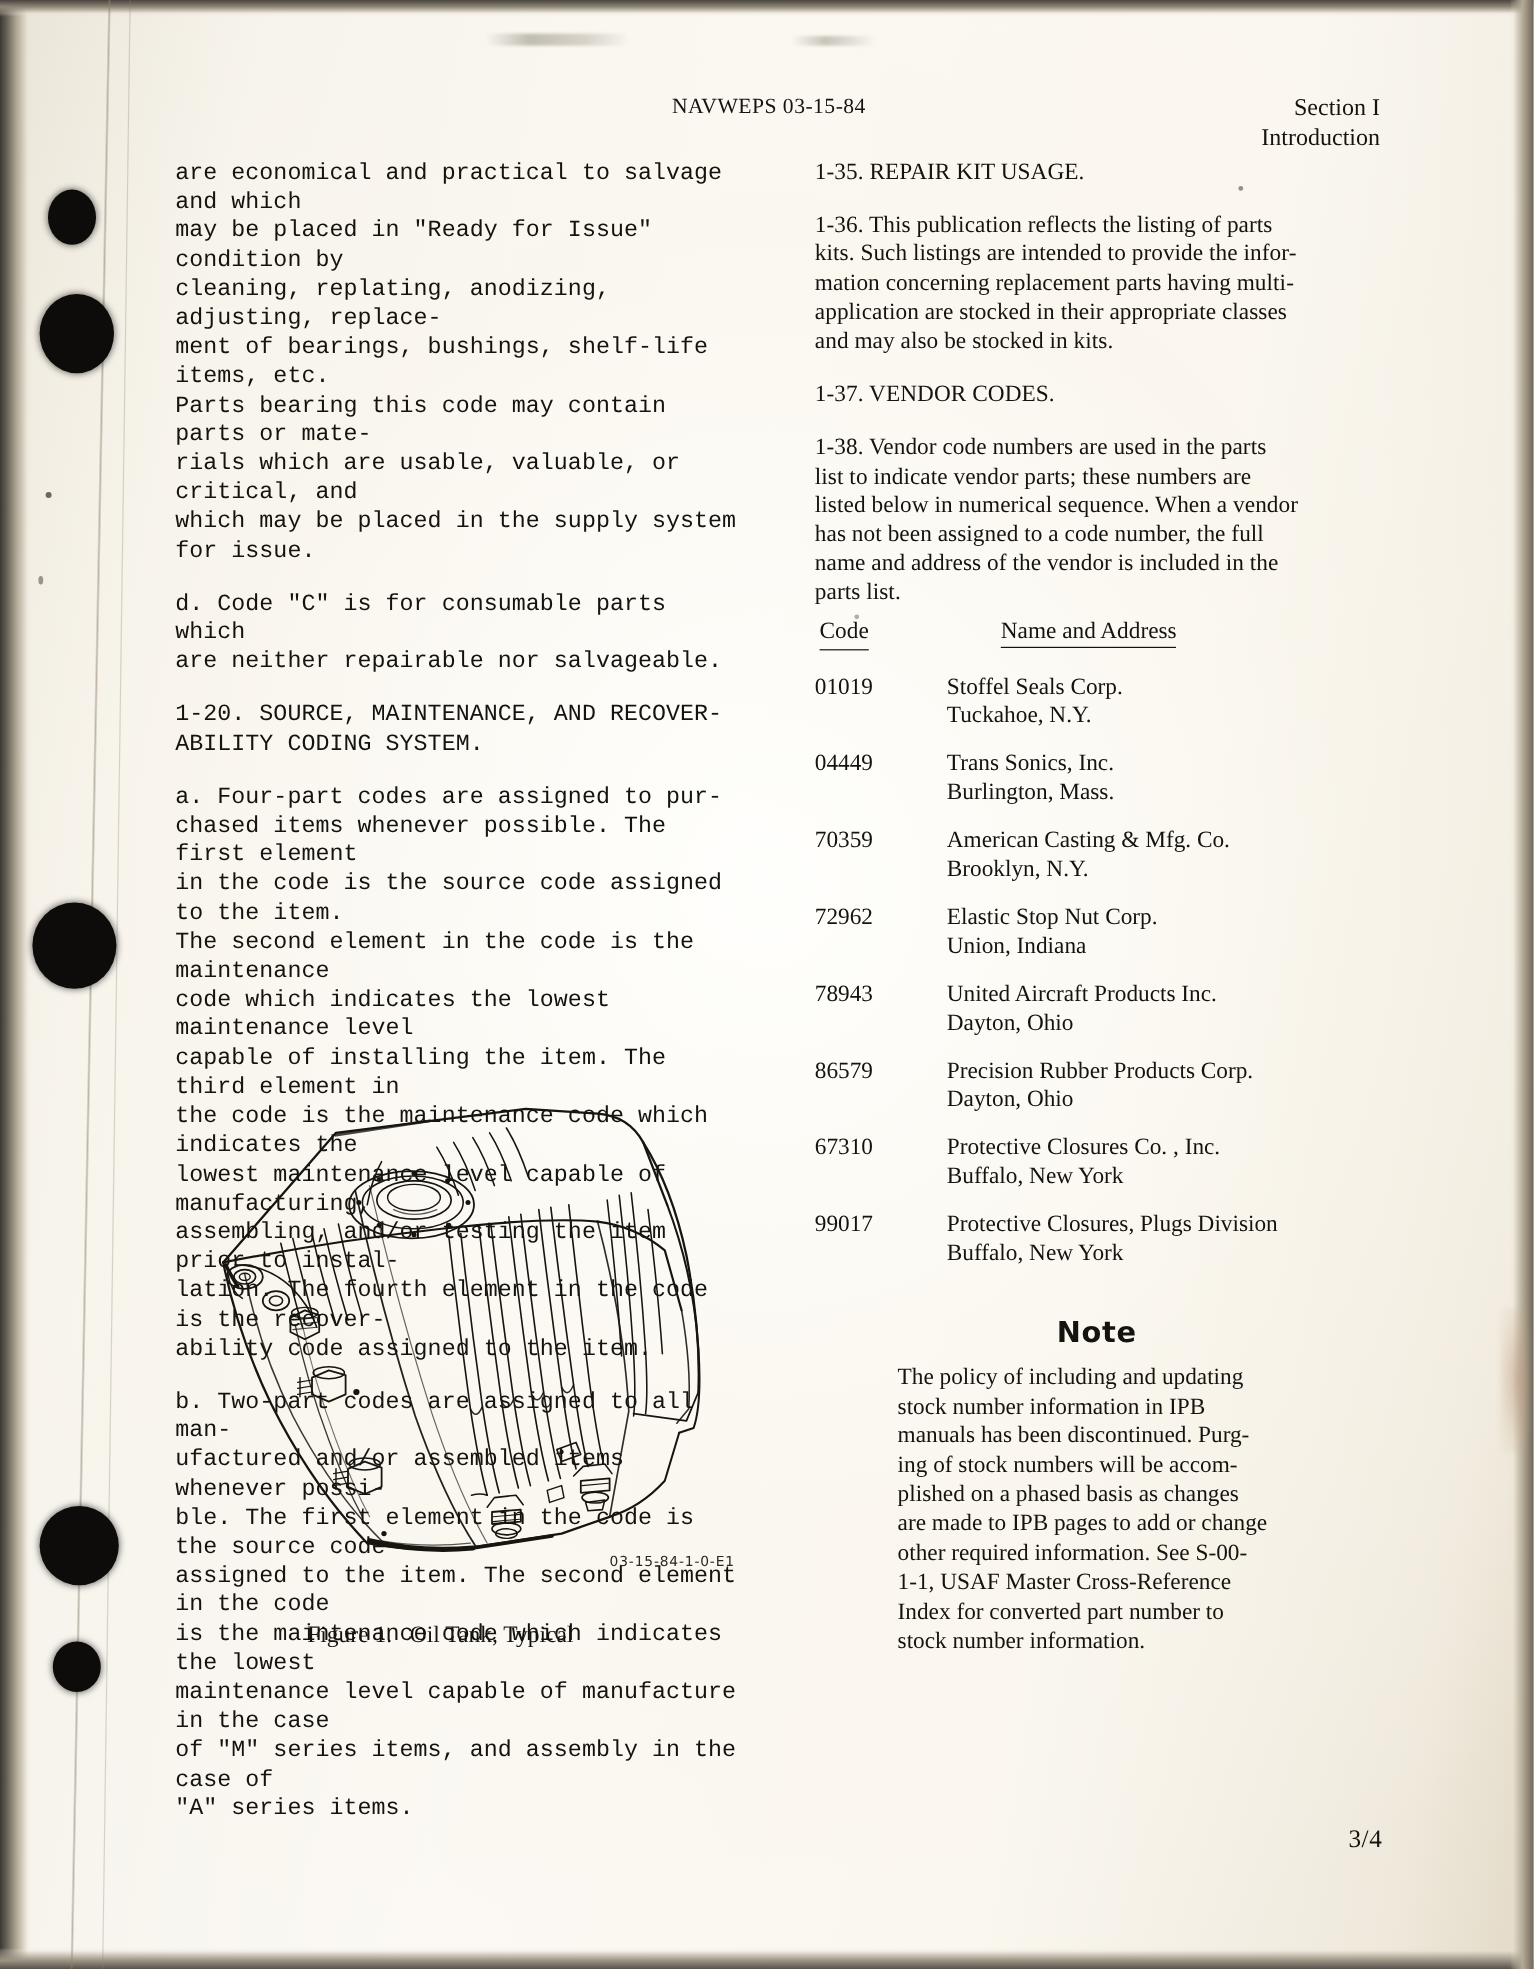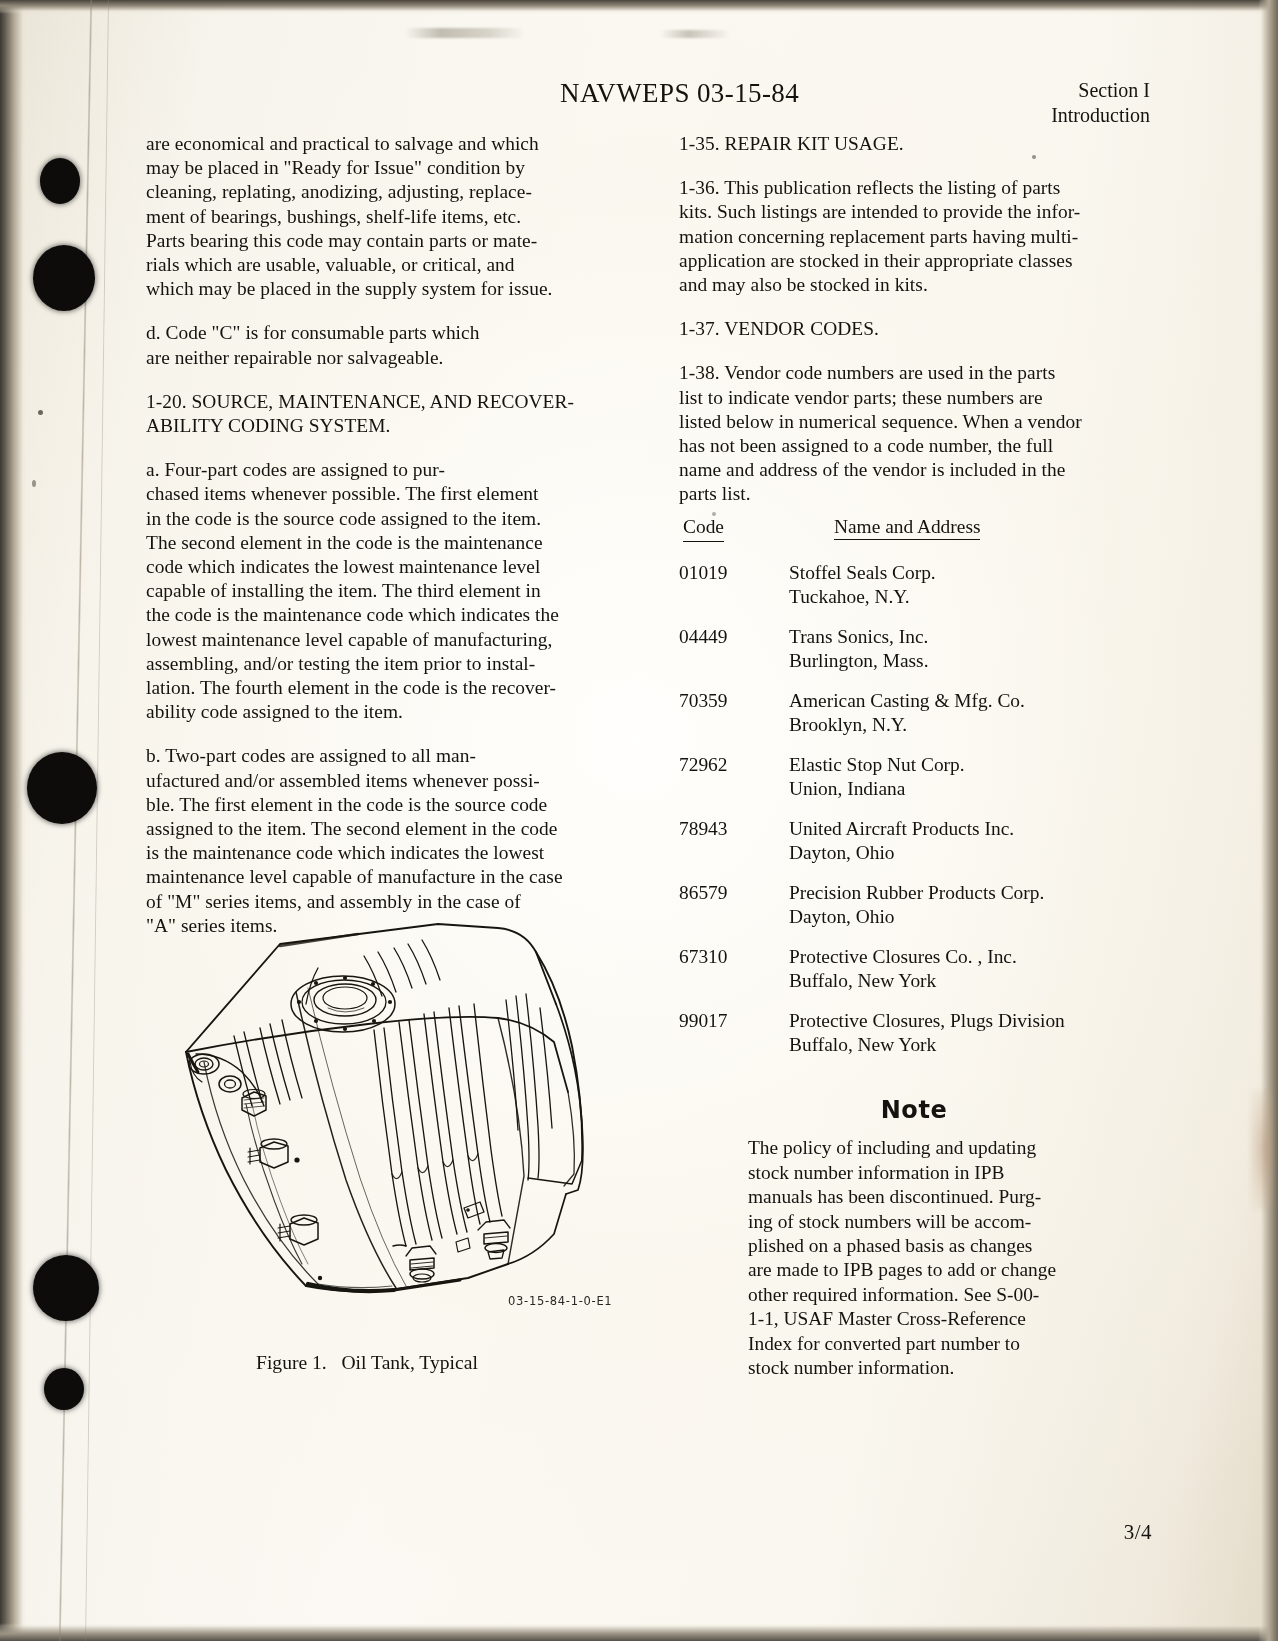--- a/index.html
+++ b/index.html
@@ -121,40 +121,40 @@
     position: absolute;
     top: 78px;
     left: 0;
     width: 100%;
     height: 50px;
   }
   .runhead-center {
     position: absolute;
     left: 560px;
     top: 0;
-    font-size: 27px;
+    font-size: 18px;
     letter-spacing: 0.4px;
   }
   .runhead-right {
     position: absolute;
     right: 128px;
     top: 0;
     text-align: right;
     font-size: 20px;
     line-height: 25px;
   }
 
   .col {
     position: absolute;
     top: 132px;
     font-size: 19.4px;
     line-height: 24.2px;
     letter-spacing: 0.05px;
   }
-  .col-left  { left: 146px; width: 478px; }
+  .col-left  { left: 146px; width: 478px; font-family: Liberation Mono, monospace; }
   .col-right { left: 679px; width: 472px; }
 
   p.para {
     margin: 0 0 20px 0;
     text-align: left;
     white-space: pre-line;
   }
   p.heading {
     margin: 0 0 20px 0;
     white-space: pre-line;

